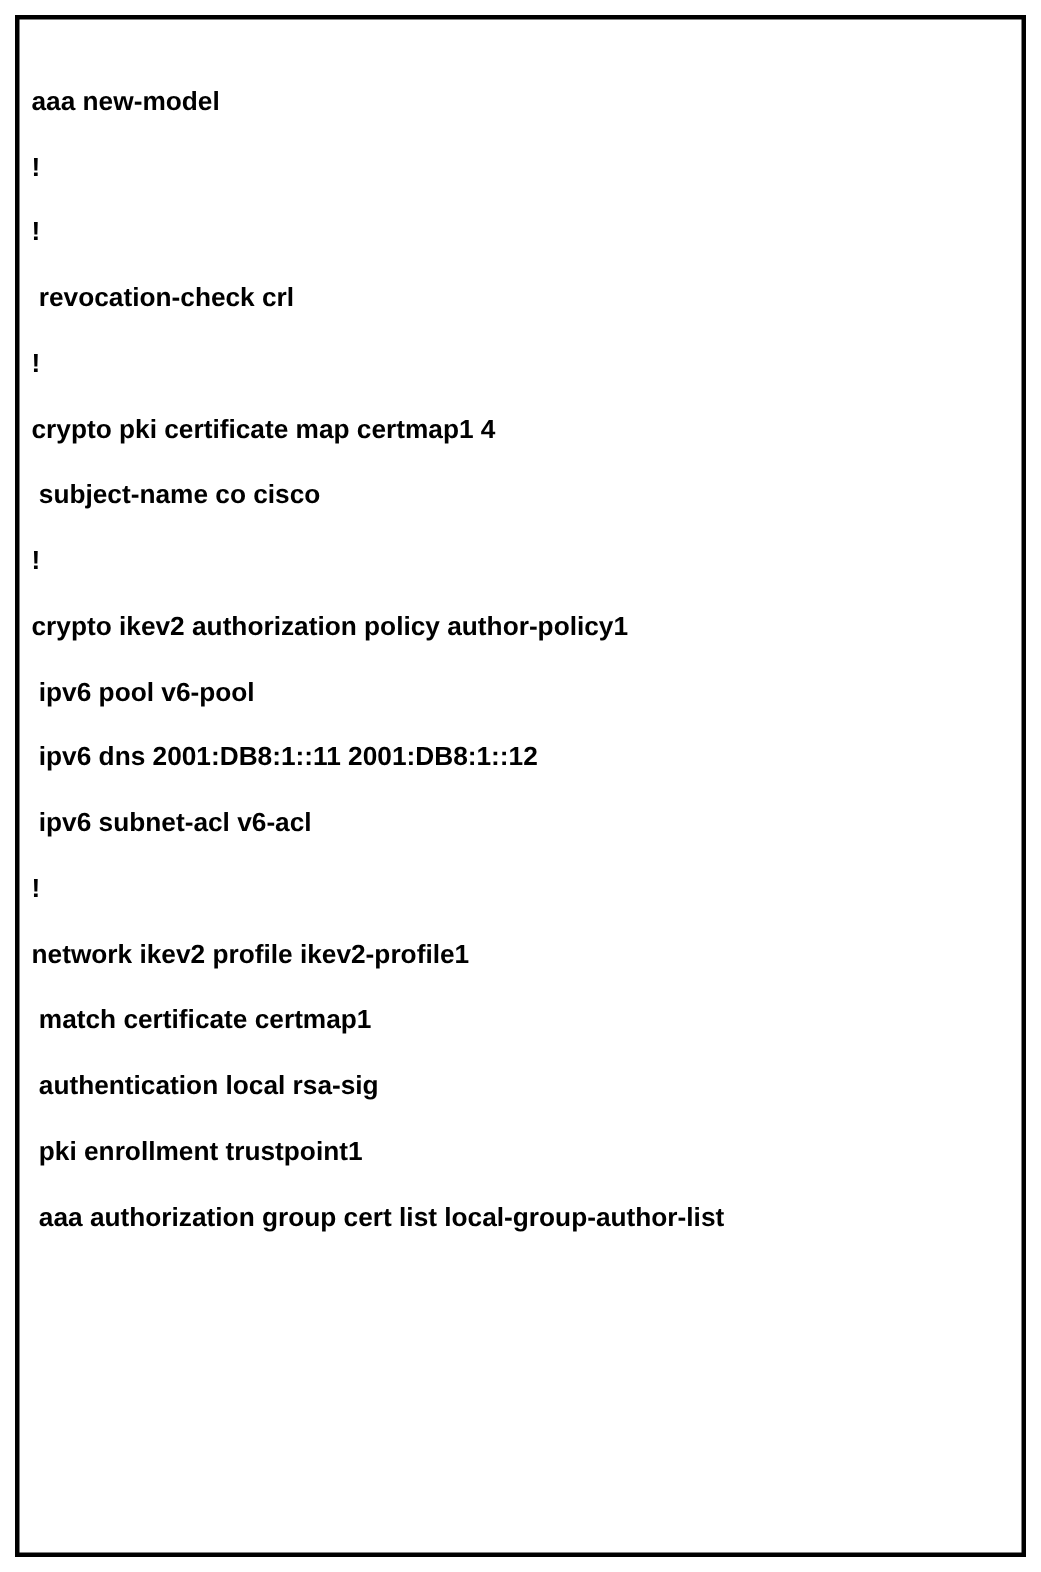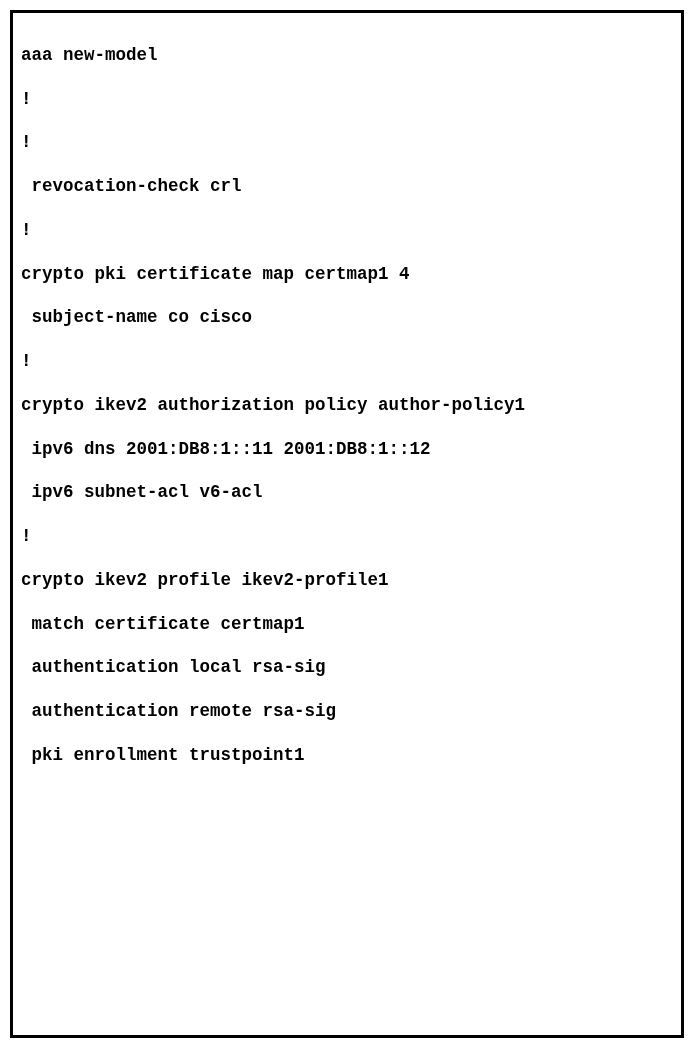--- a/index.html
+++ b/index.html
@@ -8,24 +8,24 @@
       box-sizing: border-box;
     }
     body {
       background: #ffffff;
       width: 694px;
       height: 1048px;
       padding: 10px;
     }
     .config-container {
       border: 3px solid #000000;
-      padding: 10px 8px;
+      padding: 22px 8px;
       width: 100%;
       height: 100%;
-      font-family: Liberation Mono, monospace;
+      font-family: Liberation Sans, sans-serif;
       font-weight: bold;
       font-size: 17.5px;
       line-height: 1.25;
       color: #000000;
       white-space: pre;
       overflow: hidden;
     }
     .config-line {
       display: block;
     }
@@ -36,28 +36,29 @@
 <div class="config-container">
 <span class="config-line">aaa new-model</span>
 <span class="config-line">!</span>
 <span class="config-line">!</span>
 <span class="config-line"> revocation-check crl</span>
 <span class="config-line">!</span>
 <span class="config-line">crypto pki certificate map certmap1 4</span>
 <span class="config-line"> subject-name co cisco</span>
 <span class="config-line">!</span>
 <span class="config-line">crypto ikev2 authorization policy author-policy1</span>
+<span class="config-line"> ipv6 pool v6-pool</span>
 <span class="config-line"> ipv6 dns 2001:DB8:1::11 2001:DB8:1::12</span>
 <span class="config-line"> ipv6 subnet-acl v6-acl</span>
 <span class="config-line">!</span>
-<span class="config-line">crypto ikev2 profile ikev2-profile1</span>
+<span class="config-line">network ikev2 profile ikev2-profile1</span>
 <span class="config-line"> match certificate certmap1</span>
 <span class="config-line"> authentication local rsa-sig</span>
-<span class="config-line"> authentication remote rsa-sig</span>
 <span class="config-line"> pki enrollment trustpoint1</span>
+<span class="config-line"> aaa authorization group cert list local-group-author-list</span>
 
 
 
 
 
 
 
 
 
 

